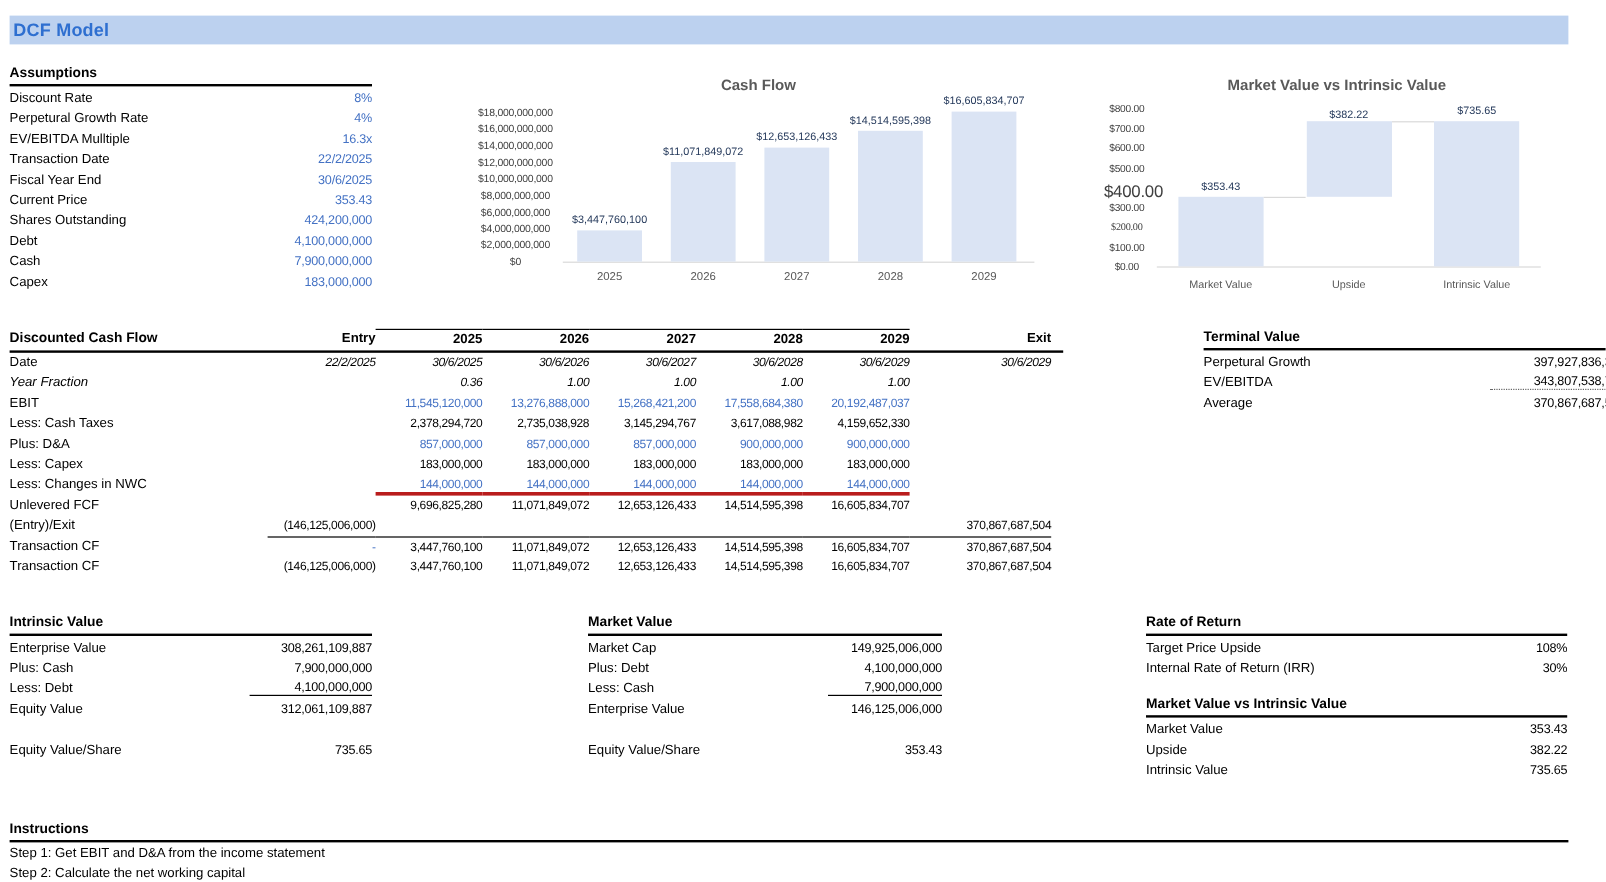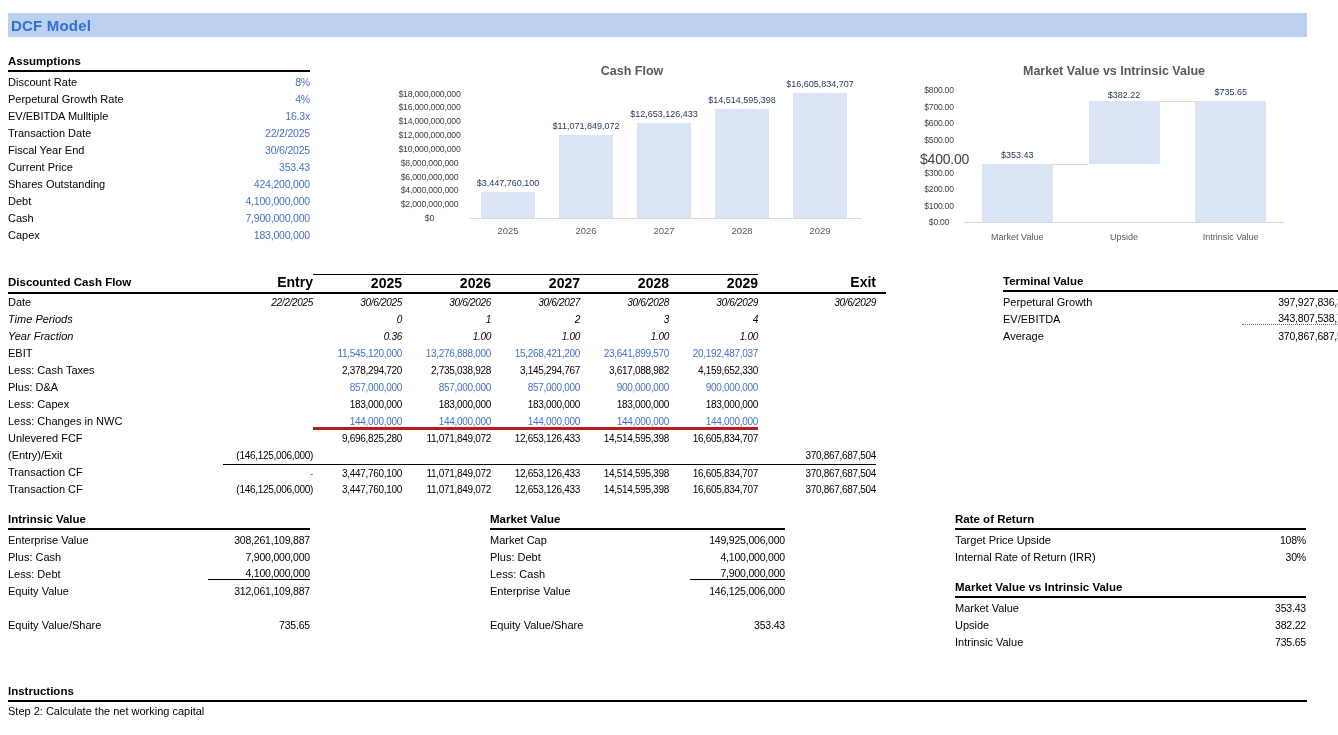--- a/index.html
+++ b/index.html
@@ -33,21 +33,21 @@
   
   .dcf{left:8px;top:274px;width:878px;}
   .dcfrow{display:flex;height:17px;line-height:17px;}
   .dcfrow .lab{width:215px;font-size:11px;white-space:nowrap;}
   .dcfrow .val{text-align:right;font-size:10px;letter-spacing:-0.3px;white-space:nowrap;box-sizing:border-box;}
   .dcfrow .c0{width:90px;}
   .dcfrow .cy{width:89px;}
   .dcfrow .c6{width:118px;}
   .dcfhead{font-weight:bold;border-bottom:2px solid #000;height:18px;line-height:17px;}
   .dcfhead .lab{font-size:11.5px;}
-  .dcfhead .val{font-size:14px;letter-spacing:0;}
+  .dcfhead .val{font-size:11px;letter-spacing:0;}
   .dcfhead .ytop{border-top:1px solid #000;}
   .it{font-style:italic;}
   .nwc-u{border-bottom:3px solid #b91c1c;}
   .topline{border-top:1px solid #000;}
   
   .chart{position:absolute;margin-left:24px;}
   .chart-title{position:absolute;text-align:center;font-size:12.5px;font-weight:bold;color:#595959;white-space:nowrap;}
   .ytick{position:absolute;text-align:center;font-size:8.7px;color:#404040;white-space:nowrap;letter-spacing:-0.2px;}
   .axisline{position:absolute;height:1px;background:#d9d9d9;}
   .bar{position:absolute;background:#dbe4f4;}
@@ -139,21 +139,21 @@
   </div>
 
 <div class="chart" id="chart-waterfall" style="left:900px;top:58px;width:420px;height:195px;">
     <div class="chart-title" style="left: 0px; top: 6px; width: 380px;">Market Value vs Intrinsic Value</div>
     <div class="ytick" style="left: -4px; width: 38px; top: 27px; font-size: 8.5px;">$800.00</div>
     <div class="ytick" style="left: -4px; width: 38px; top: 43.5px; font-size: 8.5px;">$700.00</div>
     <div class="ytick" style="left: -4px; width: 38px; top: 60px; font-size: 8.5px;">$600.00</div>
     <div class="ytick" style="left: -4px; width: 38px; top: 76.5px; font-size: 8.5px;">$500.00</div>
     <div class="ytick" style="left: -4px; width: 38px; top: 93px; font-size: 14px;">$400.00</div>
     <div class="ytick" style="left: -4px; width: 38px; top: 109.5px; font-size: 8.5px;">$300.00</div>
-    <div class="ytick" style="left: -4px; width: 38px; top: 126px; font-size: 8.5px;">$200.00</div>
+    <div class="ytick" style="left: -4px; width: 38px; top: 126px; font-size: 8.5px; font-family: Liberation Serif, serif;">$200.00</div>
     <div class="ytick" style="left: -4px; width: 38px; top: 142.5px; font-size: 8.5px;">$100.00</div>
     <div class="ytick" style="left: -4px; width: 38px; top: 159px; font-size: 8.5px;">$0.00</div>
     <div class="axisline" style="left: 40px; width: 320px; top: 164px;"></div>
     <div class="bar" style="left: 57.8px; width: 71px; top: 105.7px; height: 58.3px;"></div>
     <div class="barlabel" style="left: 93.3px; top: 91.7px;">$353.43</div>
     <div class="catlabel" style="left: 93.3px; top: 174px; font-size: 9px;">Market Value</div>
     <div class="bar" style="left: 164.5px; width: 71px; top: 42.6px; height: 63.1px;"></div>
     <div class="barlabel" style="left: 200px; top: 32px;">$382.22</div>
     <div class="catlabel" style="left: 200px; top: 174px; font-size: 9px;">Upside</div>
     <div class="bar" style="left: 271.2px; width: 71px; top: 42.6px; height: 121.4px;"></div>
@@ -178,46 +178,36 @@
       <div class="lab">Date</div>
       <div class="val c0 it">22/2/2025</div>
       <div class="val cy it">30/6/2025</div>
       <div class="val cy it">30/6/2026</div>
       <div class="val cy it">30/6/2027</div>
       <div class="val cy it">30/6/2028</div>
       <div class="val cy it">30/6/2029</div>
       <div class="val c6 it">30/6/2029</div>
     </div>
     <div class="dcfrow">
-      <div class="lab it">Time Periods</div>
-      <div class="val c0 it"></div>
-      <div class="val cy it">0</div>
-      <div class="val cy it">1</div>
-      <div class="val cy it">2</div>
-      <div class="val cy it">3</div>
-      <div class="val cy it">4</div>
-      <div class="val c6 it"></div>
-    </div>
-    <div class="dcfrow">
       <div class="lab it">Year Fraction</div>
       <div class="val c0 it"></div>
       <div class="val cy it">0.36</div>
       <div class="val cy it">1.00</div>
       <div class="val cy it">1.00</div>
       <div class="val cy it">1.00</div>
       <div class="val cy it">1.00</div>
       <div class="val c6 it"></div>
     </div>
     <div class="dcfrow">
       <div class="lab">EBIT</div>
       <div class="val c0 blueval"></div>
       <div class="val cy blueval">11,545,120,000</div>
       <div class="val cy blueval">13,276,888,000</div>
       <div class="val cy blueval">15,268,421,200</div>
-      <div class="val cy blueval">23,641,899,570</div>
+      <div class="val cy blueval">17,558,684,380</div>
       <div class="val cy blueval">20,192,487,037</div>
       <div class="val c6 blueval"></div>
     </div>
     <div class="dcfrow">
       <div class="lab">Less: Cash Taxes</div>
       <div class="val c0"></div>
       <div class="val cy">2,378,294,720</div>
       <div class="val cy">2,735,038,928</div>
       <div class="val cy">3,145,294,767</div>
       <div class="val cy">3,617,088,982</div>
@@ -385,14 +375,15 @@
       <div class="kvvalue">382.22</div>
     </div>
     <div class="kvrow">
       <div class="kvlabel">Intrinsic Value</div>
       <div class="kvvalue">735.65</div>
     </div>
   </div>
 
 <div class="section" id="sec-instructions" style="left:8px;top:684px;width:1299px;">
   <div class="sec-title">Instructions</div>
+<div class="instr-step">Step 1: Get EBIT and D&amp;A from the income statement</div>
     <div class="instr-step">Step 2: Calculate the net working capital</div>
   </div>
 
 </body></html>

